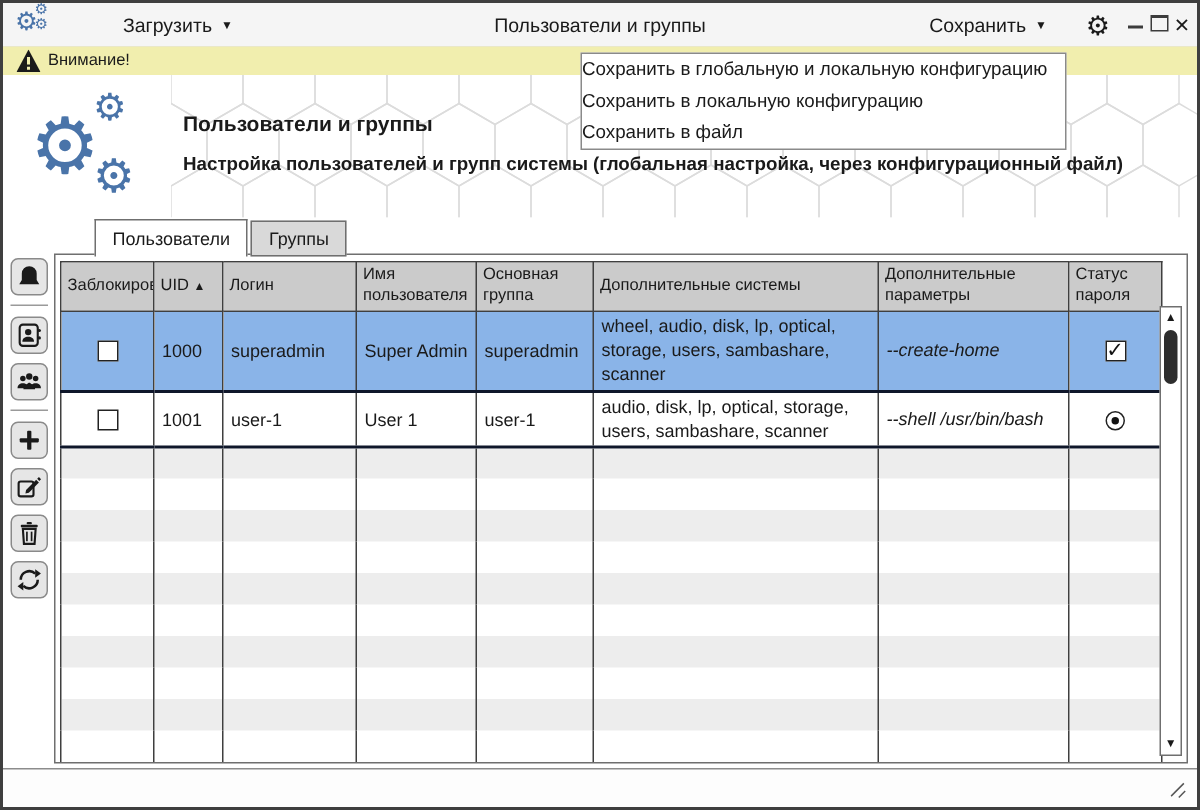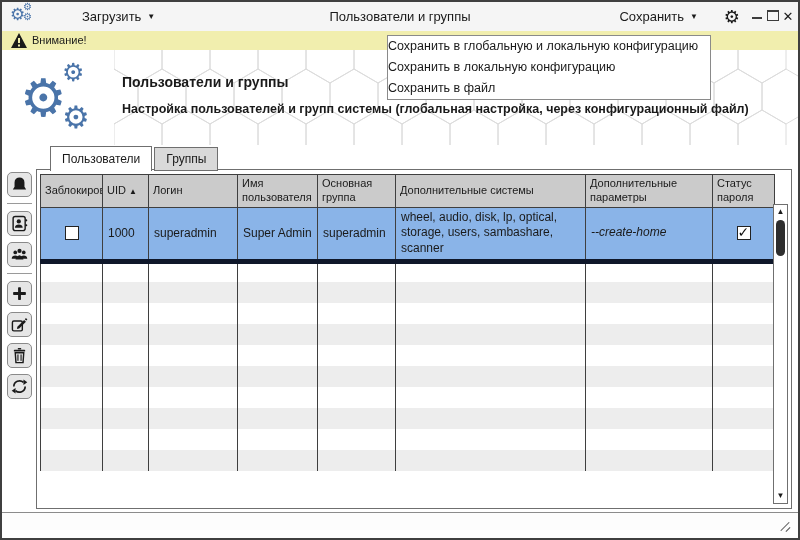--- a/index.html
+++ b/index.html
@@ -38,30 +38,30 @@
   .banner{position:absolute;left:0;top:48px;right:0;height:95px;background:#fff;overflow:hidden;}
   .hexes{position:absolute;left:112px;top:0;width:688px;height:95px;}
   .bn-logo{position:absolute;left:18px;top:8px;width:95px;height:84px;color:#4a74a9;}
   .bn-logo .g1{position:absolute;left:0;top:14px;font-size:52px;line-height:52px;}
   .bn-logo .g2{position:absolute;left:42px;top:2px;font-size:25px;line-height:25px;}
   .bn-logo .g3{position:absolute;left:42px;top:44px;font-size:31px;line-height:31px;}
   .bn-title{position:absolute;left:120px;top:24px;font-size:14px;font-weight:bold;}
   .bn-sub{position:absolute;left:120px;top:52px;font-size:12.5px;font-weight:bold;}
 
   
-  .tabs{position:absolute;left:48px;top:144px;z-index:3;}
+  .tabs{position:absolute;left:61px;top:144px;z-index:3;}
   .tab{display:inline-block;border:1px solid #6f6f6f;padding:0 11px;height:22px;line-height:22px;font-size:12px;background:#d9d9d9;margin-right:2px;vertical-align:bottom;}
   .tab.active{background:#fff;height:24px;line-height:24px;border-bottom:none;}
 
   
   .frame{position:absolute;left:34px;top:167px;width:756px;height:340px;border:1px solid #6f6f6f;background:#fff;box-sizing:border-box;z-index:2;}
   table.users{border-collapse:collapse;position:absolute;left:3px;top:4px;table-layout:fixed;width:734px;}
   table.users th{background:#cbcbcb;border:1px solid #3f3f3f;font-weight:normal;font-size:11px;text-align:left;padding:2px 4px;height:30px;box-sizing:border-box;vertical-align:middle;line-height:1.25;overflow:hidden;}
   table.users td{border-left:1px solid #3f3f3f;border-right:1px solid #3f3f3f;font-size:12px;padding:2px 5px;vertical-align:middle;overflow:hidden;box-sizing:border-box;}
-  tr.data td{border-bottom:5px solid #0f172a;}
+  tr.data td{border-bottom:2px solid #0f172a;}
   tr.row-sel{background:#8ab4e8;}
   tr.r1{height:54px;} tr.r2{height:36px;}
   td.groups,td.params{font-size:11px;line-height:1.3;}
   td.params{white-space:nowrap;font-style:italic;}
   td.center{text-align:center;}
   th.nowrap{white-space:nowrap;}
   tr.empty{height:21px;}
   tbody tr.empty:nth-child(odd){background:#ededed;}
   .sortmark{font-size:8px;margin-left:3px;}
 
@@ -270,20 +270,30 @@
         <tr class="data row-sel r1">
           <td class="center"><span class="cb"></span></td>
           <td>1000</td>
           <td>superadmin</td>
           <td>Super Admin</td>
           <td>superadmin</td>
           <td class="groups">wheel, audio, disk, lp, optical, storage, users, sambashare, scanner</td>
           <td class="params">--create-home</td>
           <td class="center"><span class="cb checked"></span></td>
         </tr>
+        <tr class="data r2">
+          <td class="center"><span class="cb"></span></td>
+          <td>1001</td>
+          <td>user-1</td>
+          <td>User 1</td>
+          <td>user-1</td>
+          <td class="groups">audio, disk, lp, optical, storage, users, sambashare, scanner</td>
+          <td class="params">--shell /usr/bin/bash</td>
+          <td class="center"><span class="radio"></span></td>
+        </tr>
         <tr class="empty">
             <td></td>
             <td></td>
             <td></td>
             <td></td>
             <td></td>
             <td></td>
             <td></td>
             <td></td>
           </tr>

